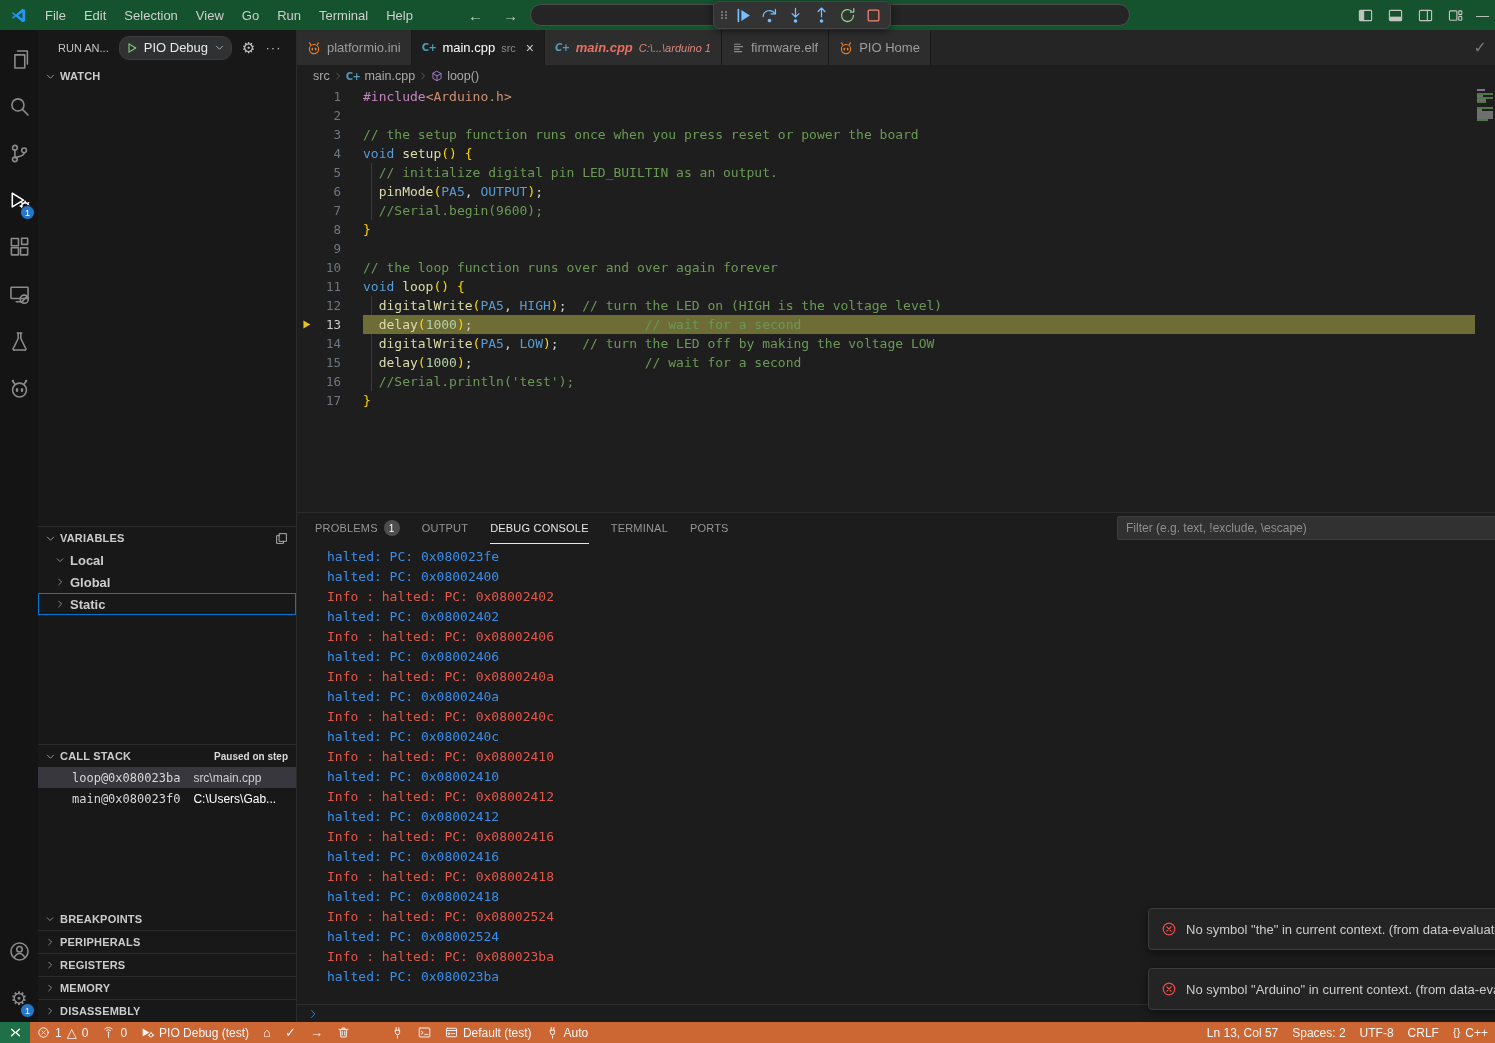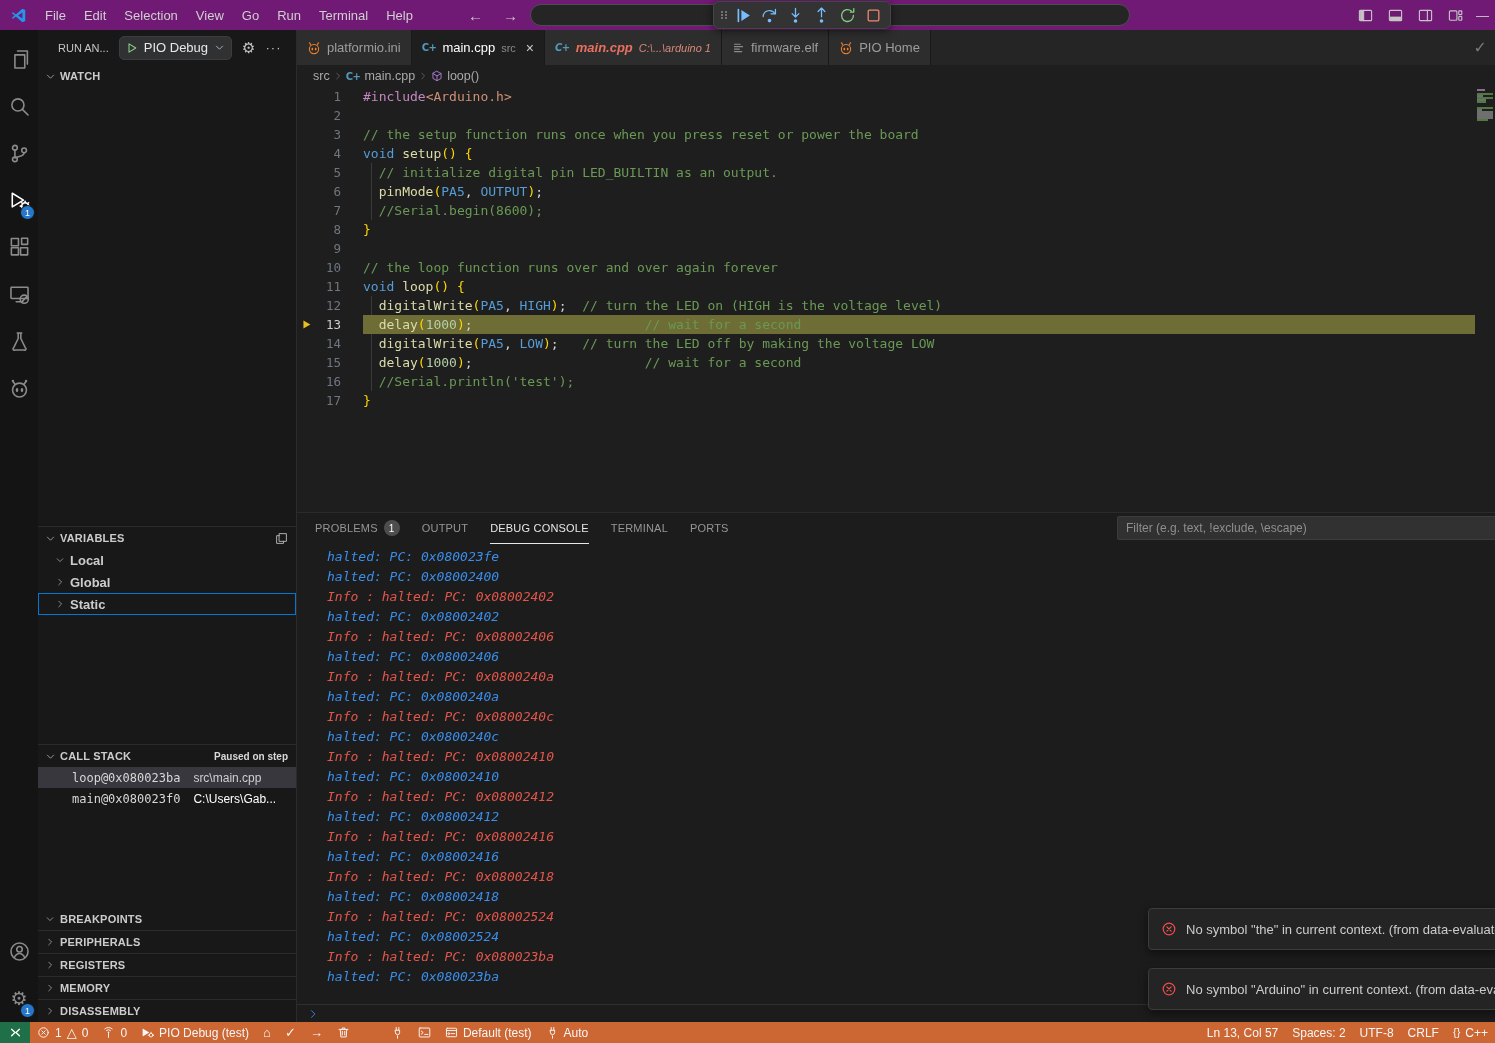--- a/index.html
+++ b/index.html
@@ -1,21 +1,21 @@
 <!DOCTYPE html>
 <html><head>
 <meta charset="utf-8">
 <style>
   * { box-sizing: border-box; margin: 0; padding: 0; }
   html,body { width:1495px; height:1043px; overflow:hidden; background:#1e1e1e;
     font-family:"Liberation Sans","DejaVu Sans",sans-serif; color:#cccccc; }
   .window { position:relative; width:1495px; height:1043px; display:flex; flex-direction:column; overflow:hidden; }
 
   
-  .titlebar { height:30px; background:#701a75; display:flex; align-items:center; flex:none; position:relative; z-index:40; }
+  .titlebar { height:30px; background:#14532d; display:flex; align-items:center; flex:none; position:relative; z-index:40; }
   .logo { width:36px; display:flex; justify-content:center; align-items:center; }
   .menu { display:flex; height:100%; }
   .menu-item { padding:0 9px; font-size:13px; color:#cfcfcf; display:flex; align-items:center; cursor:default; }
   .nav-arrows { position:absolute; left:468px; display:flex; gap:20px; font-size:15px; color:#cccccc; }
   .cmd-center { position:absolute; left:530px; top:4px; width:600px; height:22px; background:#252526;
     border:1px solid #4d4d4d; border-radius:11px; }
   .debug-toolbar { position:absolute; left:713px; top:1px; height:28px; background:#333333; border:1px solid #454545;
     border-radius:6px; display:flex; align-items:center; padding:0 5px; gap:2px; box-shadow:0 2px 8px rgba(0,0,0,.55); z-index:60; }
   .dbg-btn { width:24px; height:24px; display:flex; align-items:center; justify-content:center; border-radius:4px; }
   .layout-controls { position:absolute; right:32px; display:flex; gap:15px; align-items:center; color:#c5c5c5; }
@@ -27,21 +27,21 @@
   .activitybar { width:38px; background:#141414; display:flex; flex-direction:column; align-items:center; padding-top:6px; flex:none; }
   .act-item { position:relative; width:38px; height:47px; display:flex; align-items:center; justify-content:center; color:#8b8b8b; }
   .act-item.active { color:#ffffff; }
   .act-spacer { flex:1; }
   .badge-dot { position:absolute; right:3px; bottom:4px; min-width:15px; height:15px; border-radius:50%; background:#2677cb;
     color:#fff; font-size:9px; display:flex; align-items:center; justify-content:center; border:1px solid #141414; }
 
   .sidebar { width:259px; background:#181818; display:flex; flex-direction:column; border-right:1px solid #2b2b2b; flex:none; font-size:13px; }
   .sb-header { height:35px; display:flex; align-items:center; padding:0 8px 0 20px; gap:10px; flex:none; }
   .sb-title { font-size:11px; color:#c5c5c5; white-space:nowrap; }
-  .cfg-select { height:24px; background:#2f3132; border:1px solid #3c3c3c; border-radius:5px; display:flex; align-items:center;
+  .cfg-select { height:24px; background:#2f3132; border:1px solid #3c3c3c; border-radius:10px; display:flex; align-items:center;
     gap:6px; padding:0 6px; color:#e8e8e8; font-size:13px; }
   .gear-glyph { font-size:15px; color:#c5c5c5; }
   .more-glyph { font-size:13px; color:#c5c5c5; letter-spacing:1px; }
 
   .sb-section { border-top:1px solid #2b2b2b; display:flex; flex-direction:column; overflow:hidden; }
   .sb-section:first-of-type { border-top:none; }
   .sec-head { height:22px; display:flex; align-items:center; padding:0 8px 0 4px; gap:2px; flex:none; }
   .sec-label { font-size:11px; font-weight:bold; color:#cccccc; letter-spacing:.2px; flex:1; }
   .sec-status { font-size:10px; font-weight:bold; color:#d8d8d8; }
   .chev { display:inline-flex; width:16px; justify-content:center; color:#b0b0b0; }
@@ -91,21 +91,21 @@
   
   .panel { height:510px; flex:none; background:#1c1c1c; border-top:1px solid #2b2b2b; display:flex; flex-direction:column; position:relative; }
   .panel-tabs { height:31px; display:flex; align-items:center; padding-left:18px; gap:22px; flex:none; position:relative; }
   .ptab { font-size:11px; color:#969696; height:100%; display:flex; align-items:center; gap:6px; border-bottom:1px solid transparent; letter-spacing:.2px; }
   .ptab.active { color:#e7e7e7; border-bottom-color:#e7e7e7; }
   .pbadge { min-width:16px; height:16px; border-radius:50%; background:#4d4d4d; color:#ffffff; font-size:10px;
     display:inline-flex; align-items:center; justify-content:center; }
   .filter-input { position:absolute; right:-2px; top:3px; width:380px; height:24px; background:#313131; border:1px solid #3c3c3c;
     border-radius:2px; color:#989898; font-size:12px; padding:0 8px; font-family:"Liberation Sans","DejaVu Sans",sans-serif; }
   .filter-input::placeholder { color:#8f8f8f; }
-  .console { flex:1; overflow:hidden; padding:3px 0 0 30px; font-family:"DejaVu Sans Mono",monospace; font-size:13px;font-style:italic; }
+  .console { flex:1; overflow:hidden; padding:3px 0 0 30px; font-family:"DejaVu Sans Mono",monospace; font-size:13px; }
   .con-line { height:20px; line-height:20px; white-space:pre; }
   .con-h { color:#3b8eea; } .con-i { color:#e2574b; }
   .console-input { height:18px; flex:none; border-top:1px solid #2f2f2f; display:flex; align-items:center; padding-left:10px; }
   .repl-chev { color:#3b8eea; font-weight:bold; display:inline-flex; }
 
   
   .statusbar { height:21px; flex:none; background:#cc6633; display:flex; align-items:center; color:#f6f6f6; font-size:12px; }
   .sb-remote { height:21px; width:30px; background:#1f7048; display:flex; align-items:center; justify-content:center; flex:none; }
   .sbi { display:flex; align-items:center; gap:5px; padding:0 7px; height:100%; white-space:nowrap; }
   .sbi .uni { font-size:13px; line-height:1; }
@@ -592,21 +592,21 @@
           </span>
         </div>
       <div class="editor">
         <div id="codelines">
             <div class="code-row"><span class="glyph-margin"></span><span class="ln">1</span><span class="ln-gap"></span><span class="lc"><span class="t-pp">#include</span><span class="t-str">&lt;Arduino.h&gt;</span></span></div>
             <div class="code-row"><span class="glyph-margin"></span><span class="ln">2</span><span class="ln-gap"></span><span class="lc"></span></div>
             <div class="code-row"><span class="glyph-margin"></span><span class="ln">3</span><span class="ln-gap"></span><span class="lc"><span class="t-com">// the setup function runs once when you press reset or power the board</span></span></div>
             <div class="code-row"><span class="glyph-margin"></span><span class="ln">4</span><span class="ln-gap"></span><span class="lc"><span class="t-kw">void</span><span class="t-ws"> </span><span class="t-fn">setup</span><span class="t-br">()</span><span class="t-ws"> </span><span class="t-br">{</span></span></div>
             <div class="code-row"><span class="glyph-margin"></span><span class="ln">5</span><span class="ln-gap"></span><span class="lc ig"><span class="t-ws">  </span><span class="t-com">// initialize digital pin LED_BUILTIN as an output.</span></span></div>
             <div class="code-row"><span class="glyph-margin"></span><span class="ln">6</span><span class="ln-gap"></span><span class="lc ig"><span class="t-ws">  </span><span class="t-fn">pinMode</span><span class="t-br">(</span><span class="t-cn">PA5</span><span class="t-pl">,</span><span class="t-ws"> </span><span class="t-cn">OUTPUT</span><span class="t-br">)</span><span class="t-pl">;</span></span></div>
-            <div class="code-row"><span class="glyph-margin"></span><span class="ln">7</span><span class="ln-gap"></span><span class="lc ig"><span class="t-ws">  </span><span class="t-com">//Serial.begin(8600);</span></span></div>
+            <div class="code-row"><span class="glyph-margin"></span><span class="ln">7</span><span class="ln-gap"></span><span class="lc ig"><span class="t-ws">  </span><span class="t-com">//Serial.begin(9600);</span></span></div>
             <div class="code-row"><span class="glyph-margin"></span><span class="ln">8</span><span class="ln-gap"></span><span class="lc"><span class="t-br">}</span></span></div>
             <div class="code-row"><span class="glyph-margin"></span><span class="ln">9</span><span class="ln-gap"></span><span class="lc"></span></div>
             <div class="code-row"><span class="glyph-margin"></span><span class="ln">10</span><span class="ln-gap"></span><span class="lc"><span class="t-com">// the loop function runs over and over again forever</span></span></div>
             <div class="code-row"><span class="glyph-margin"></span><span class="ln">11</span><span class="ln-gap"></span><span class="lc"><span class="t-kw">void</span><span class="t-ws"> </span><span class="t-fn">loop</span><span class="t-br">()</span><span class="t-ws"> </span><span class="t-br">{</span></span></div>
             <div class="code-row"><span class="glyph-margin"></span><span class="ln">12</span><span class="ln-gap"></span><span class="lc ig"><span class="t-ws">  </span><span class="t-fn">digitalWrite</span><span class="t-br">(</span><span class="t-cn">PA5</span><span class="t-pl">,</span><span class="t-ws"> </span><span class="t-cn">HIGH</span><span class="t-br">)</span><span class="t-pl">;</span><span class="t-ws">  </span><span class="t-com">// turn the LED on (HIGH is the voltage level)</span></span></div>
             <div class="code-row current"><span class="glyph-margin"><span class="icon" style="color: rgb(232, 193, 28);"><svg width="13" height="13" viewBox="0 0 16 16" fill="none" stroke="currentColor" stroke-width="1.2" stroke-linecap="round" stroke-linejoin="round">
                     <path d="M3 3v10l8.5-5z" fill="currentColor" stroke="none"></path>
                   </svg></span></span><span class="ln">13</span><span class="ln-gap"></span><span class="lc ig"><span class="t-ws">  </span><span class="t-fn">delay</span><span class="t-br">(</span><span class="t-num">1000</span><span class="t-br">)</span><span class="t-pl">;</span><span class="t-ws">                      </span><span class="t-com">// wait for a second</span></span></div>
             <div class="code-row"><span class="glyph-margin"></span><span class="ln">14</span><span class="ln-gap"></span><span class="lc ig"><span class="t-ws">  </span><span class="t-fn">digitalWrite</span><span class="t-br">(</span><span class="t-cn">PA5</span><span class="t-pl">,</span><span class="t-ws"> </span><span class="t-cn">LOW</span><span class="t-br">)</span><span class="t-pl">;</span><span class="t-ws">   </span><span class="t-com">// turn the LED off by making the voltage LOW</span></span></div>
             <div class="code-row"><span class="glyph-margin"></span><span class="ln">15</span><span class="ln-gap"></span><span class="lc ig"><span class="t-ws">  </span><span class="t-fn">delay</span><span class="t-br">(</span><span class="t-num">1000</span><span class="t-br">)</span><span class="t-pl">;</span><span class="t-ws">                      </span><span class="t-com">// wait for a second</span></span></div>

